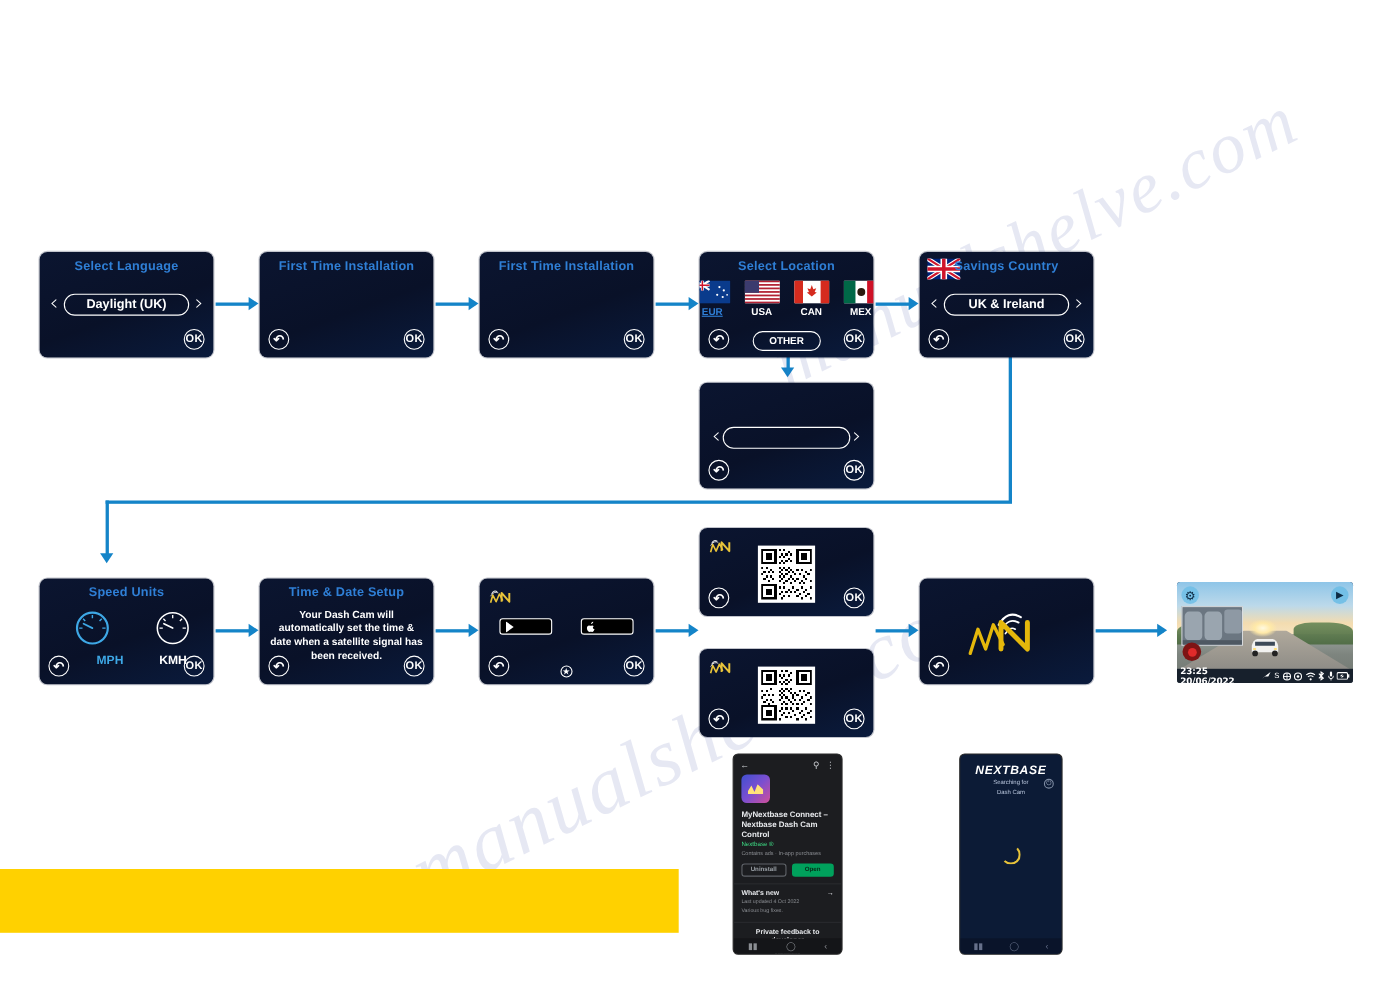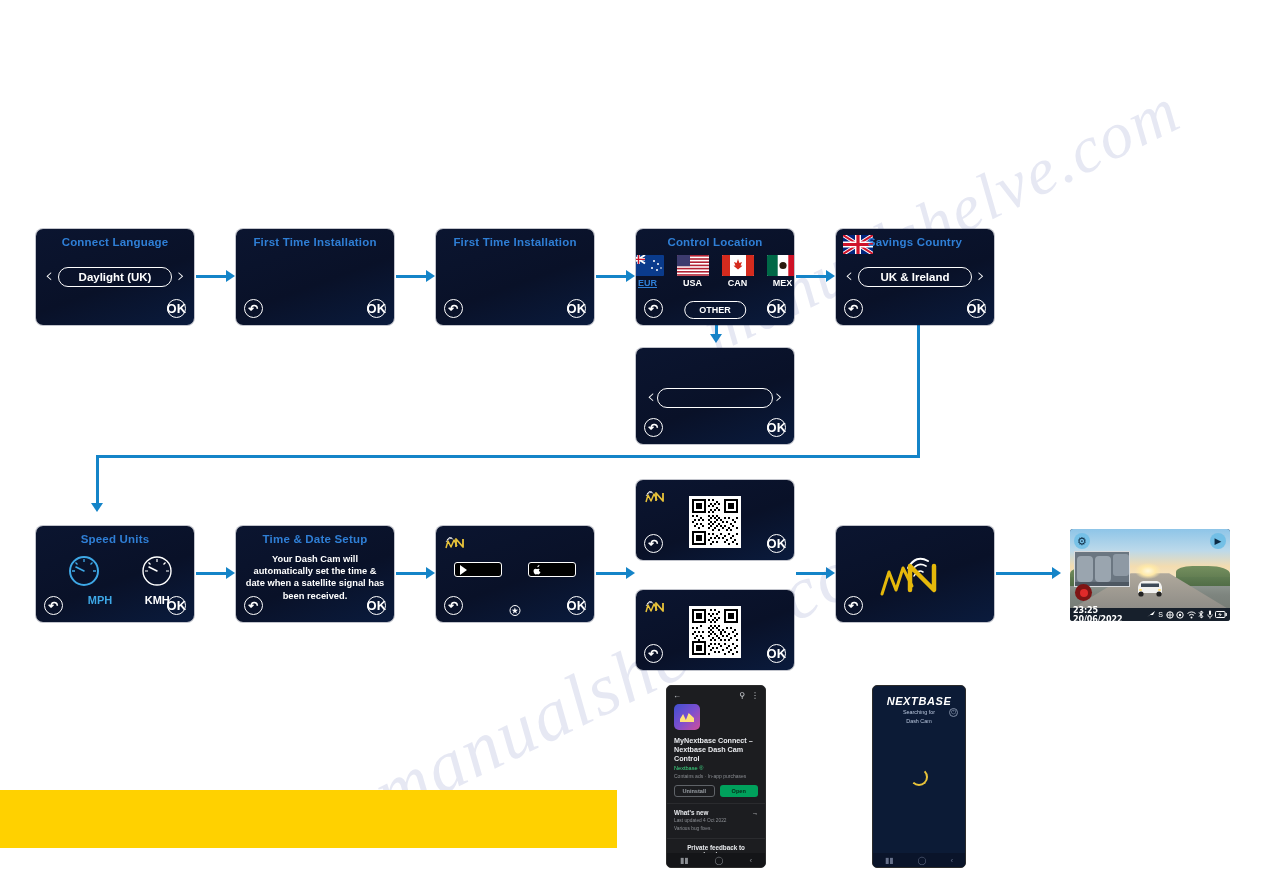--- a/index.html
+++ b/index.html
@@ -75,21 +75,21 @@
     font-weight: 300;
     font-family: "DejaVu Sans", sans-serif;
   }
   
   .key {
     position:absolute;
     width: 19px; height: 19px;
     border: 1.3px solid #ffffff;
     border-radius: 50%;
     color: #ffffff;
-    font-size: 13px;
+    font-size: 10px;
     font-weight: 700;
     display:flex; align-items:center; justify-content:center;
     letter-spacing: .3px;
   }
   .key.back { left: 8px; bottom: 7px; font-size: 12px; }
   .key.ok   { right: 8px; bottom: 7px; }
   .key.menu { left: 50%; transform: translateX(-50%); bottom: 6px;
               width: 11px; height: 11px; border-width: 1.1px; font-size: 7px; }
 
   
@@ -274,41 +274,41 @@
   <div class="conn hline" style="left:596px;top:572px;width:36px;"></div>
   <div class="arrow-r" style="left:626px;top:567px;"></div>
 
   <div class="conn hline" style="left:796px;top:572px;width:36px;"></div>
   <div class="arrow-r" style="left:826px;top:567px;"></div>
 
   <div class="conn hline" style="left:996px;top:572px;width:62px;"></div>
   <div class="arrow-r" style="left:1052px;top:567px;"></div>
 
   <div class="screen" style="left:36px;top:229px;width:158px;height:96px;">
-    <div class="scr-title">Connect Language</div>
+    <div class="scr-title">Select Language</div>
     <div class="chev" style="left:9px;top:36px;">‹</div>
     <div class="pill" style="top:38px;">Daylight (UK)</div>
     <div class="chev" style="right:9px;top:36px;">›</div>
     <div class="key ok">OK</div>
   </div>
 
   <div class="screen" style="left:236px;top:229px;width:158px;height:96px;">
     <div class="scr-title">First Time Installation</div>
     <div class="key back">↶</div>
     <div class="key ok">OK</div>
   </div>
 
   <div class="screen" style="left:436px;top:229px;width:158px;height:96px;">
     <div class="scr-title">First Time Installation</div>
     <div class="key back">↶</div>
     <div class="key ok">OK</div>
   </div>
 
   <div class="screen" style="left:636px;top:229px;width:158px;height:96px;">
-    <div class="scr-title">Control Location</div>
+    <div class="scr-title">Select Location</div>
     <div class="flagrow">
       <div class="flagcell">
         <svg class="flag" viewBox="0 0 32 21">
           <rect width="32" height="21" fill="#0a3b8c"></rect>
           <path d="M0 0 L13 0 L13 9 L0 9 Z" fill="#0a3b8c"></path>
           <path d="M0 0 L13 8.5 M13 0 L0 8.5" stroke="#fff" stroke-width="2"></path>
           <path d="M6.5 0 L6.5 9 M0 4.3 L13 4.3" stroke="#fff" stroke-width="2.6"></path>
           <path d="M6.5 0 L6.5 9 M0 4.3 L13 4.3" stroke="#cf142b" stroke-width="1.3"></path>
           <circle cx="22" cy="6" r="1" fill="#fff"></circle>
             <circle cx="26" cy="9" r="1" fill="#fff"></circle>

